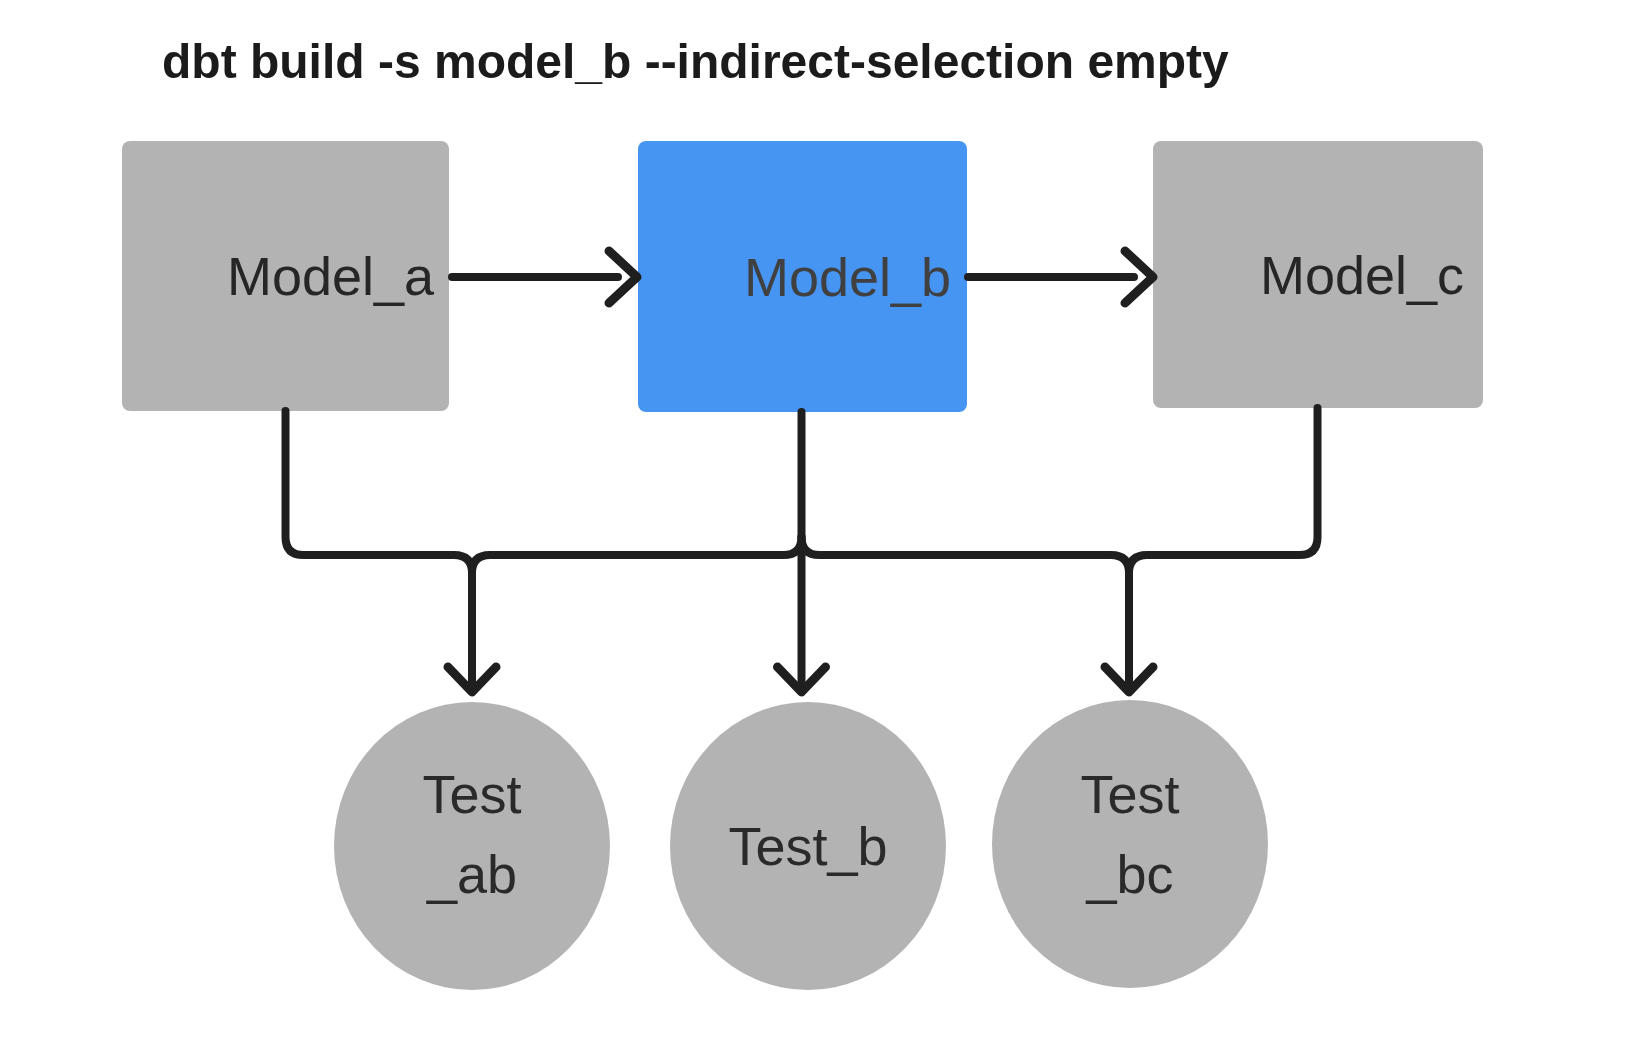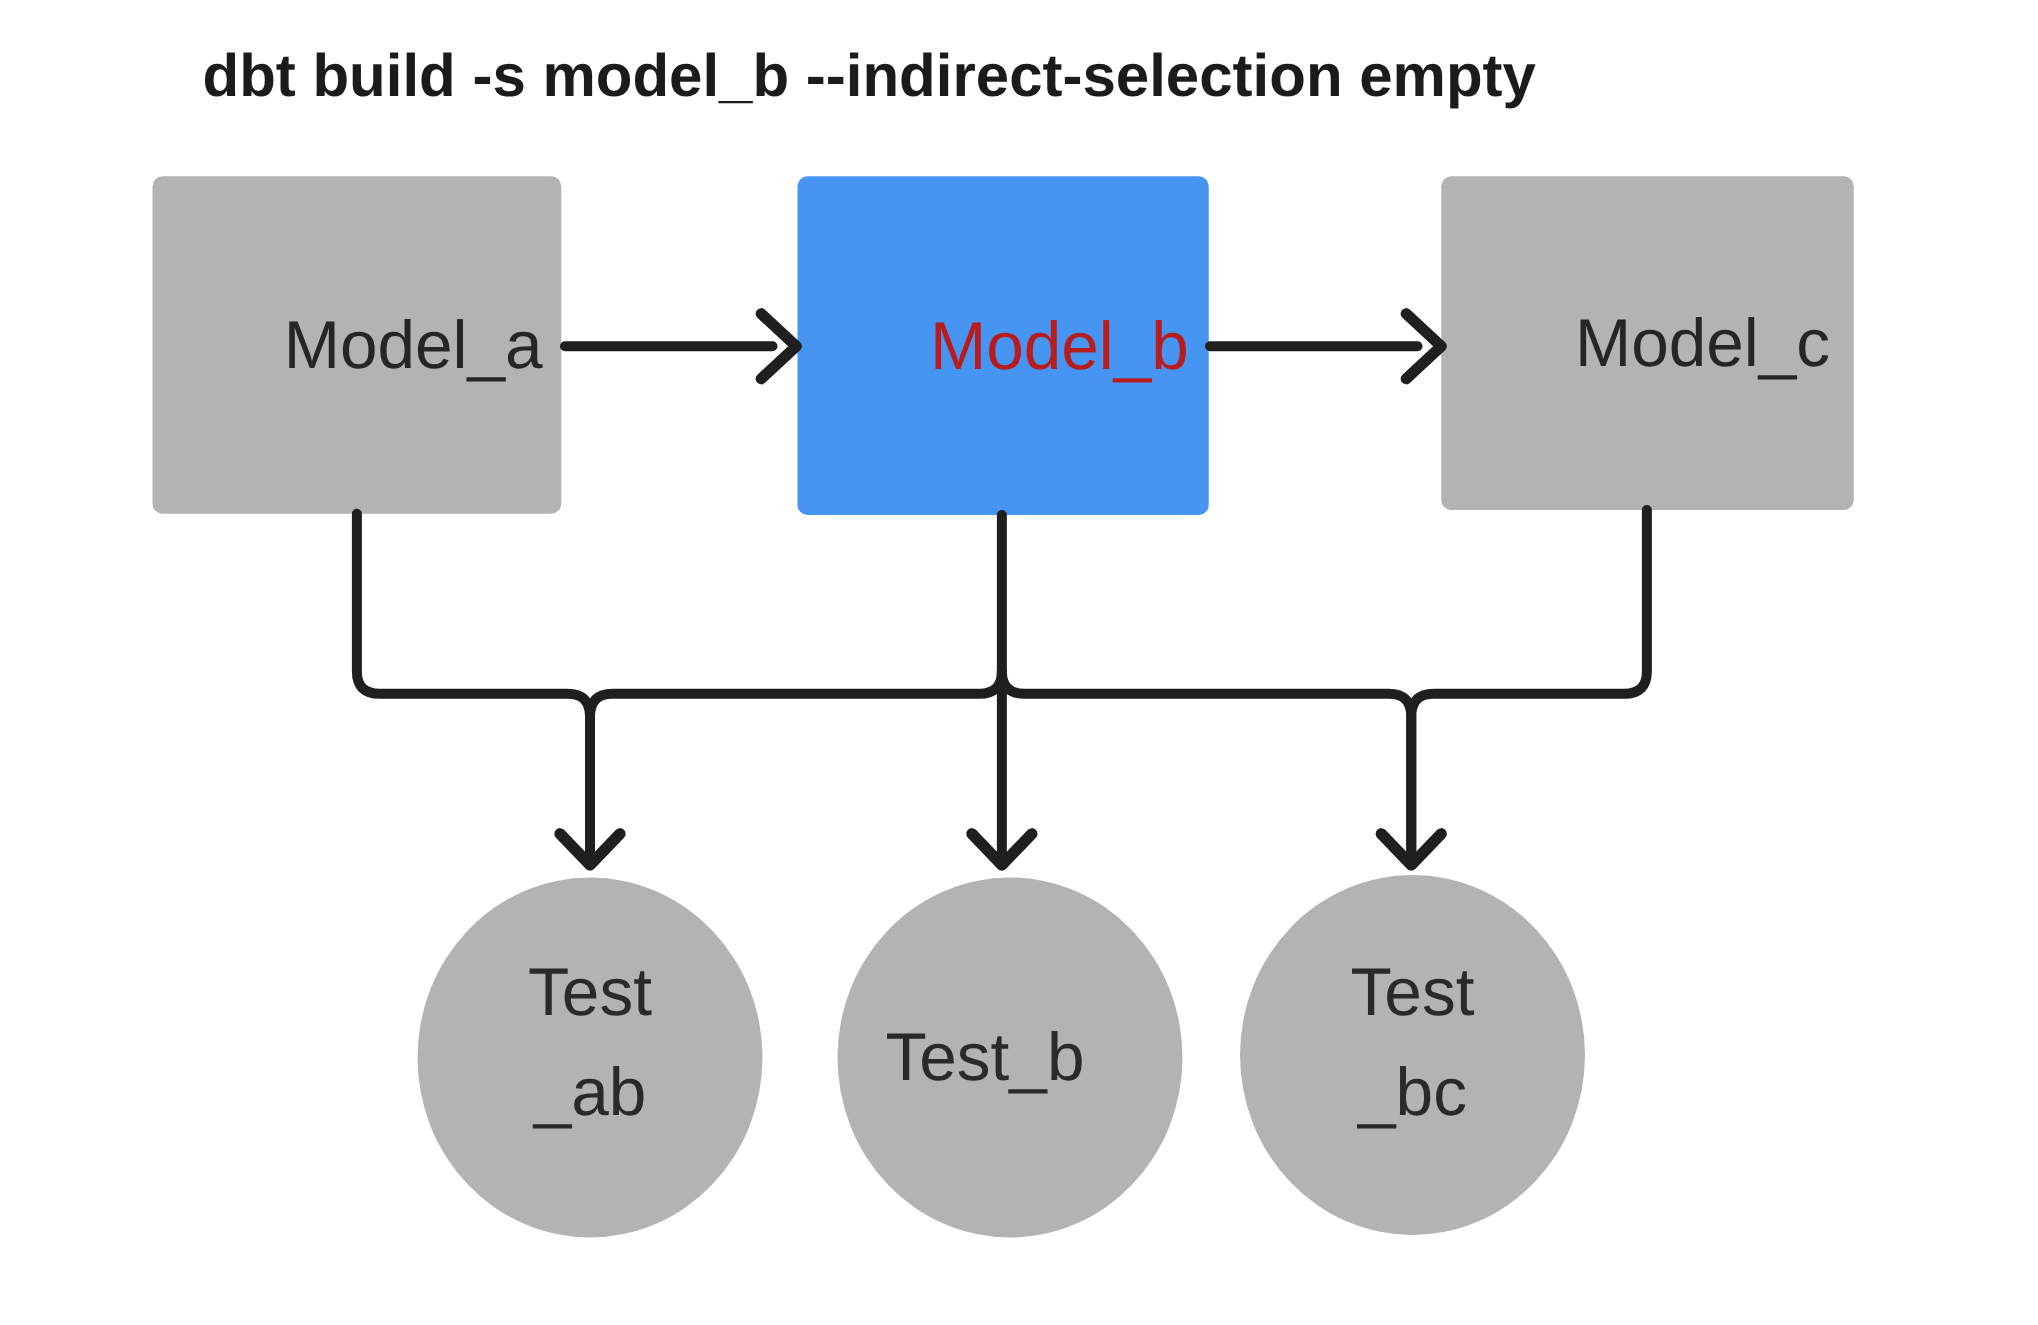--- a/index.html
+++ b/index.html
@@ -17,31 +17,31 @@
   .title{
     position:absolute;left:162px;top:33px;
     font-size:48px;font-weight:600;letter-spacing:0px;
     color:#1b1b1b;line-height:1.2;white-space:nowrap;
   }
   .node-label{
     position:absolute;display:flex;align-items:center;justify-content:center;
     font-size:54px;font-weight:400;color:#262626;
     text-align:center;pointer-events:none;padding-left:45px;
   }
-  .node-label.selected{color:#b91c1c;}
+  .node-label.selected{color:#404040;}
   .lbl-model-a{left:122px;top:141px;width:327px;height:270px;}
   .lbl-model-b{left:638px;top:141px;width:329px;height:271px;}
   .lbl-model-c{left:1153px;top:141px;width:328px;height:267px;}
   .circle-label{
     position:absolute;display:flex;align-items:center;justify-content:center;
     font-size:54px;font-weight:400;color:#2a2a2a;
     text-align:center;line-height:80px;white-space:pre-line;pointer-events:none;
   }
   .lbl-test-ab{left:334px;top:702px;width:276px;height:288px;padding-bottom:24px;box-sizing:border-box;}
-  .lbl-test-b{left:650px;top:702px;width:276px;height:288px;text-align:right;}
+  .lbl-test-b{left:670px;top:702px;width:276px;height:288px;text-align:right;}
   .lbl-test-bc{left:992px;top:700px;width:276px;height:288px;padding-bottom:20px;box-sizing:border-box;}
 </style>
 </head>
 <body>
 
 <div class="canvas">
 
   <svg width="1630" height="1060" viewBox="0 0 1630 1060">
 
     <rect x="122" y="141" width="327" height="270" rx="8" fill="#b3b3b3"></rect>

